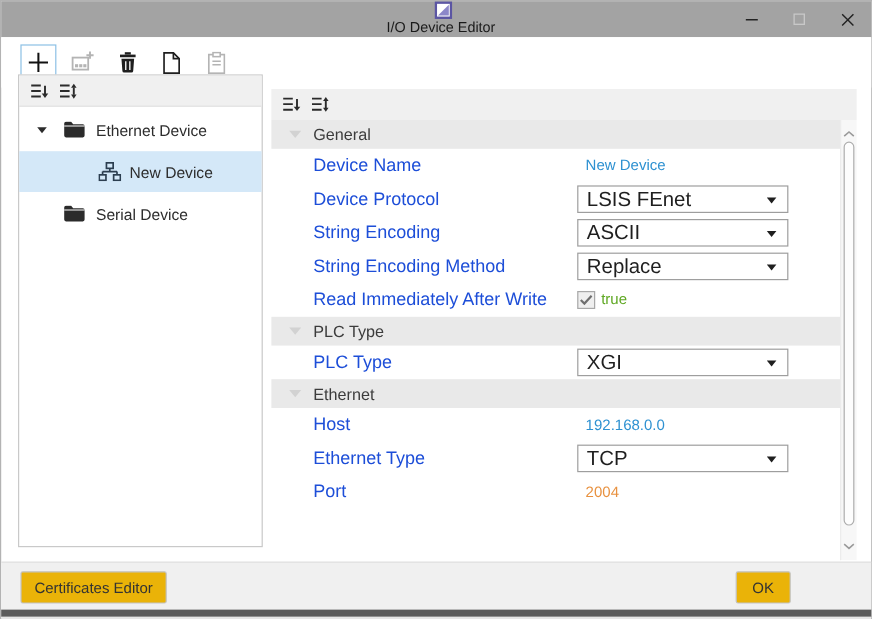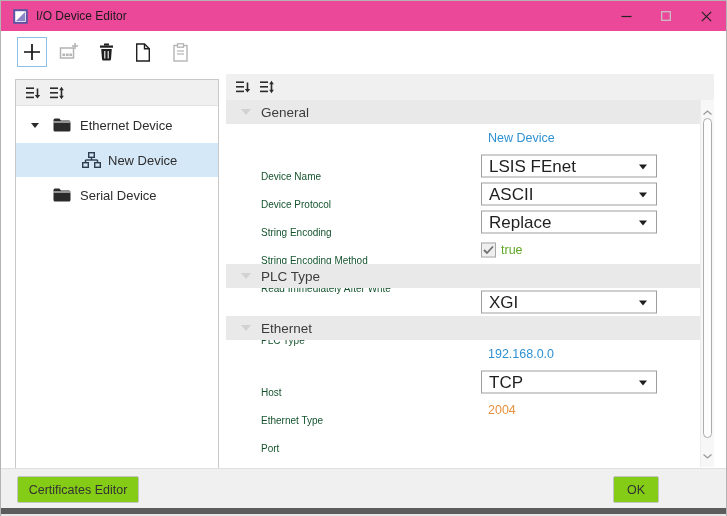--- a/index.html
+++ b/index.html
@@ -11,21 +11,21 @@
     overflow: hidden;
   }
   .window {
     position: absolute; left: 0; top: 0; width: 727px; height: 516px;
     background: #ffffff;
     border: 1px solid #b3b3b3;
   }
   
   .titlebar {
     position: absolute; left: 0; top: 0; right: 0; height: 30px;
-    background: #ec4899; display: flex; align-items: center;
+    background: #a3a3a3; display: flex; align-items: center; flex-direction: column;
   }
   .app-logo { width: 15px; height: 15px; margin-left: 12px; flex: 0 0 auto; }
   .title-text {
     margin-left: 8px; font-size: 12px; color: #1a1a1a;
   }
   .win-controls { position: absolute; right: 0; top: 0; height: 30px; display: flex; }
   .win-btn {
     width: 40px; height: 30px; display: flex; align-items: center; justify-content: center;
   }
   
@@ -33,21 +33,21 @@
     position: absolute; left: 0; top: 30px; right: 0; height: 42px;
     background: #ffffff; display: flex; align-items: center; padding-left: 16px;
   }
   .tb-btn {
     width: 30px; height: 30px; display: flex; align-items: center; justify-content: center;
     margin-right: 7px; background: transparent; border: 1px solid transparent;
   }
   .tb-btn.focused { border: 1px solid #8cc0e5; }
   
   .left-panel {
-    position: absolute; left: 14px; top: 78px; width: 204px; height: 394px;
+    position: absolute; left: 14px; top: 61px; width: 204px; height: 394px;
     background: #ffffff; border: 1px solid #c9c9c9;
   }
   .panel-toolbar {
     height: 26px; background: #f0f0f0; border-bottom: 1px solid #e2e2e2;
     display: flex; align-items: center; padding-left: 9px;
   }
   .panel-toolbar .pt-icon { margin-right: 8px; display: flex; }
   .tree { padding-top: 3px; }
   .tree-row {
     height: 32px; display: flex; align-items: center; position: relative;
@@ -69,21 +69,21 @@
     height: 24px; background: #e9e9e9; display: flex; align-items: center; position: relative;
     font-size: 13.5px; color: #3c3c3c;
   }
   .section-caret { position: absolute; left: 15px; width: 0; height: 0;
     border-left: 5px solid transparent; border-right: 5px solid transparent;
     border-top: 6px solid #d2d2d2; }
   .section-title { position: absolute; left: 35px; }
   .prop-row { height: 28px; position: relative; }
   .prop-label {
     position: absolute; left: 35px; top: 50%; transform: translateY(-50%);
-    font-size: 10px; color: #14532d; white-space: nowrap; margin-top: 38px;
+    font-size: 15px; color: #1d4ed8; white-space: nowrap;
   }
   .prop-value-text {
     position: absolute; left: 487px; top: 50%; transform: translateY(-50%);
     font-size: 12.5px; white-space: nowrap;
   }
   .prop-row .prop-value-text { left: 262px; }
   .val-blue { color: #2e91d1; }
   .val-orange { color: #e8913f; }
   .dropdown {
     position: absolute; left: 255px; top: 50%; transform: translateY(-50%);
@@ -114,21 +114,21 @@
   .sb-thumb {
     position: absolute; left: 2px; top: 18px; width: 9px; height: 320px;
     background: #fdfdfd; border: 1px solid #adadad; border-radius: 5px;
   }
   
   .footer {
     position: absolute; left: 0; top: 467px; right: 0; height: 40px;
     background: #f0f0f0; border-top: 1px solid #e0e0e0;
   }
   .btn {
-    position: absolute; top: 7px; height: 27px; background: #84cc16;
+    position: absolute; top: 7px; height: 27px; background: #eab308;
     border: 1px solid #c3c3c3; border-radius: 2px; font-size: 12.5px; color: #333333;
     display: flex; align-items: center; justify-content: center;
     font-family: "Liberation Sans", sans-serif;
   }
   .btn-cert { left: 16px; width: 122px; }
   .btn-ok { left: 612px; width: 46px; }
   .bottom-strip { position: absolute; left: 0; top: 507px; right: 0; height: 6px; background: #5c5c5c; }
   .bottom-under { position: absolute; left: 0; top: 513px; right: 0; height: 3px; background: #e6e6e6; }
 </style>
 </head>

